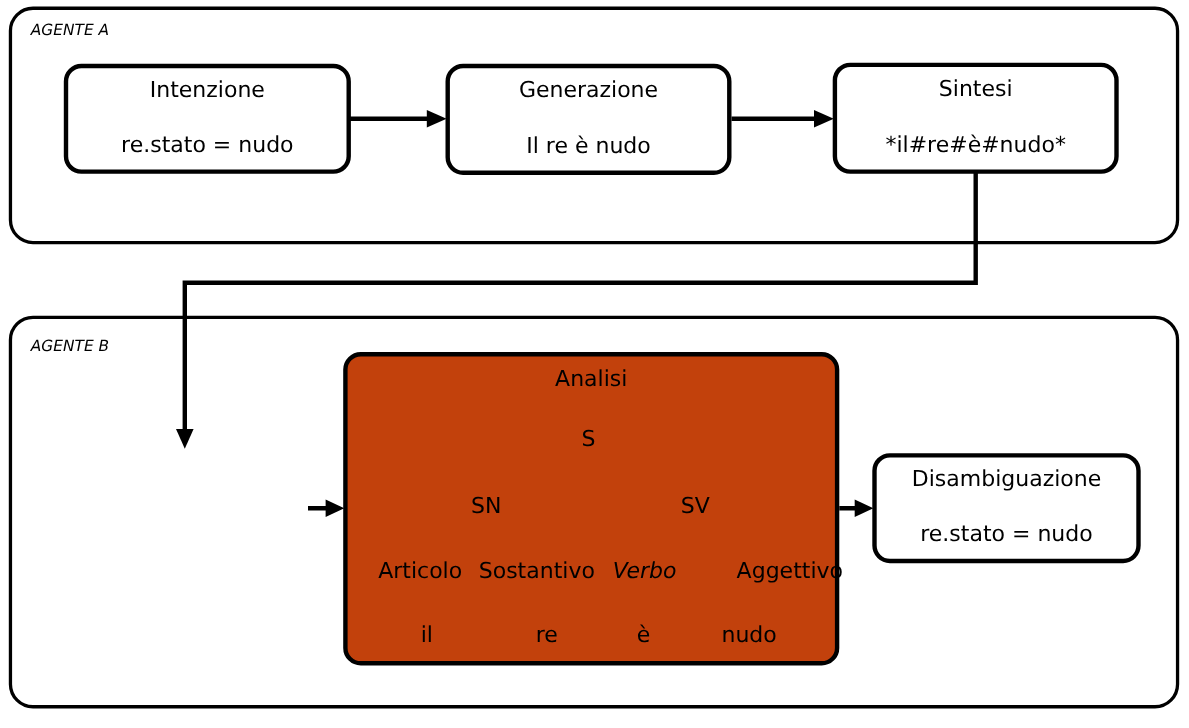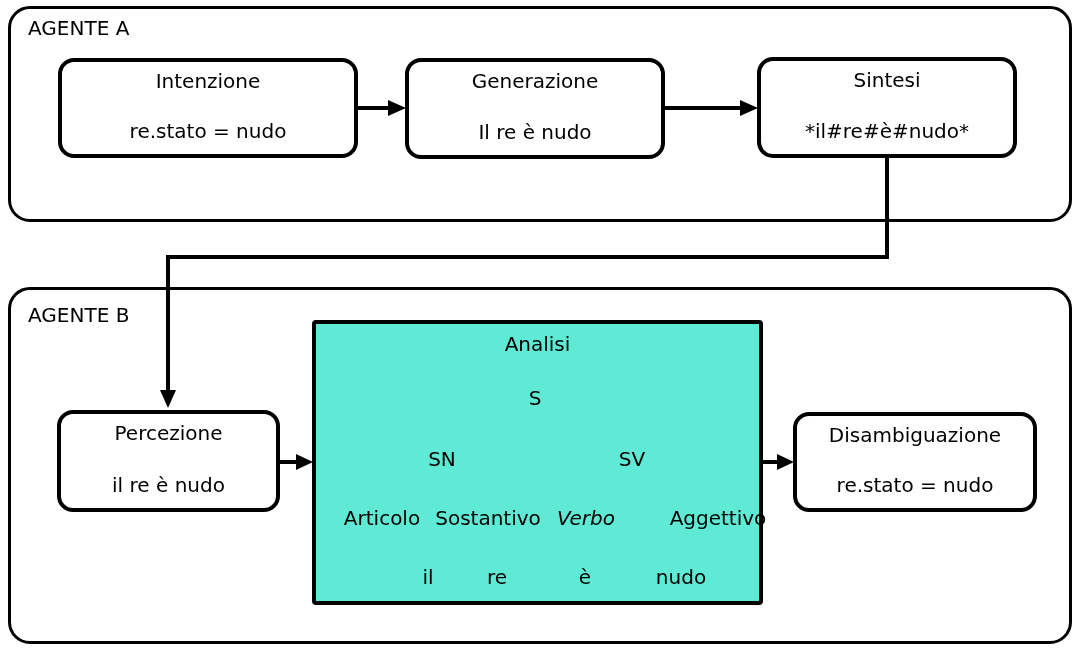--- a/index.html
+++ b/index.html
@@ -25,23 +25,24 @@
   }
   .outer-box {
     position: absolute;
     border: 3px solid #000;
     border-radius: 22px;
     box-sizing: border-box;
     background: transparent;
   }
   .outer-label {
     position: absolute;
-    font-size: 20px;
+    font-size: 14px;
     line-height: 24px;
     white-space: nowrap;
+    font-style: italic;
   }
   .node-box {
     position: absolute;
     border: 4px solid #000;
     border-radius: 16px;
     box-sizing: border-box;
     background: #ffffff;
     display: flex;
     flex-direction: column;
     justify-content: space-between;
@@ -49,23 +50,23 @@
     text-align: center;
     padding: 7px 4px 11px 4px;
     font-size: 20px;
     line-height: 24px;
   }
   .node-title { white-space: nowrap; }
   .node-value { white-space: nowrap; }
   .analisi-box {
     position: absolute;
     border: 4px solid #000;
-    border-radius: 4px;
+    border-radius: 16px;
     box-sizing: border-box;
-    background: #5eead4;
+    background: #c2410c;
     padding-top: 8px;
     text-align: center;
     font-size: 20px;
     line-height: 24px;
   }
   .tree-label {
     position: absolute;
     transform: translate(-50%, -50%);
     font-size: 20px;
     line-height: 24px;
@@ -110,52 +111,48 @@
       <polygon points="794,462 777,454 777,470"></polygon>
     </g>
   </svg>
 
   <div class="outer-box" style="left:8px; top:6px; width:1064px; height:216px;"></div>
   <span class="outer-label" style="left:28px; top:16px;">AGENTE A</span>
 
   <div class="outer-box" style="left:8px; top:287px; width:1064px; height:357px;"></div>
   <span class="outer-label" style="left:28px; top:303px;">AGENTE B</span>
 
-  <div class="node-box" style="left:58px; top:58px; width:300px; height:100px;">
+  <div class="node-box" style="left:58px; top:58px; width:261px; height:100px;">
     <span class="node-title">Intenzione</span>
     <span class="node-value">re.stato = nudo</span>
   </div>
 
   <div class="node-box" style="left:757px; top:57px; width:260px; height:101px;">
     <span class="node-title">Sintesi</span>
     <span class="node-value">*il#re#è#nudo*</span>
   </div>
 
   <div class="node-box" style="left:405px; top:58px; width:260px; height:101px;">
     <span class="node-title">Generazione</span>
     <span class="node-value">Il re è nudo</span>
   </div>
 
-  <div class="node-box" style="left:57px; top:410px; width:223px; height:102px;">
-    <span class="node-title">Percezione</span>
-    <span class="node-value">il re è nudo</span>
-  </div>
 
   <div class="analisi-box" style="left:312px; top:320px; width:451px; height:285px;">
     <span>Analisi</span>
   </div>
 
   <span class="tree-label" style="left:535px; top:398px;">S</span>
   <span class="tree-label" style="left:442px; top:459px;">SN</span>
   <span class="tree-label" style="left:632px; top:459px;">SV</span>
   <span class="tree-label" style="left:382px; top:518px;">Articolo</span>
   <span class="tree-label" style="left:488px; top:518px;">Sostantivo</span>
   <span class="tree-label" style="left:586px; top:518px;font-style:italic;">Verbo</span>
   <span class="tree-label" style="left:694px; top:518px;margin-left:24px;">Aggettivo</span>
-  <span class="tree-label" style="left:388px; top:577px;margin-left:40px;">il</span>
+  <span class="tree-label" style="left:388px; top:577px;">il</span>
   <span class="tree-label" style="left:497px; top:577px;">re</span>
   <span class="tree-label" style="left:585px; top:577px;">è</span>
   <span class="tree-label" style="left:681px; top:577px;">nudo</span>
 
   <div class="node-box" style="left:793px; top:412px; width:244px; height:100px;">
     <span class="node-title">Disambiguazione</span>
     <span class="node-value">re.stato = nudo</span>
   </div>
 
 </div>

